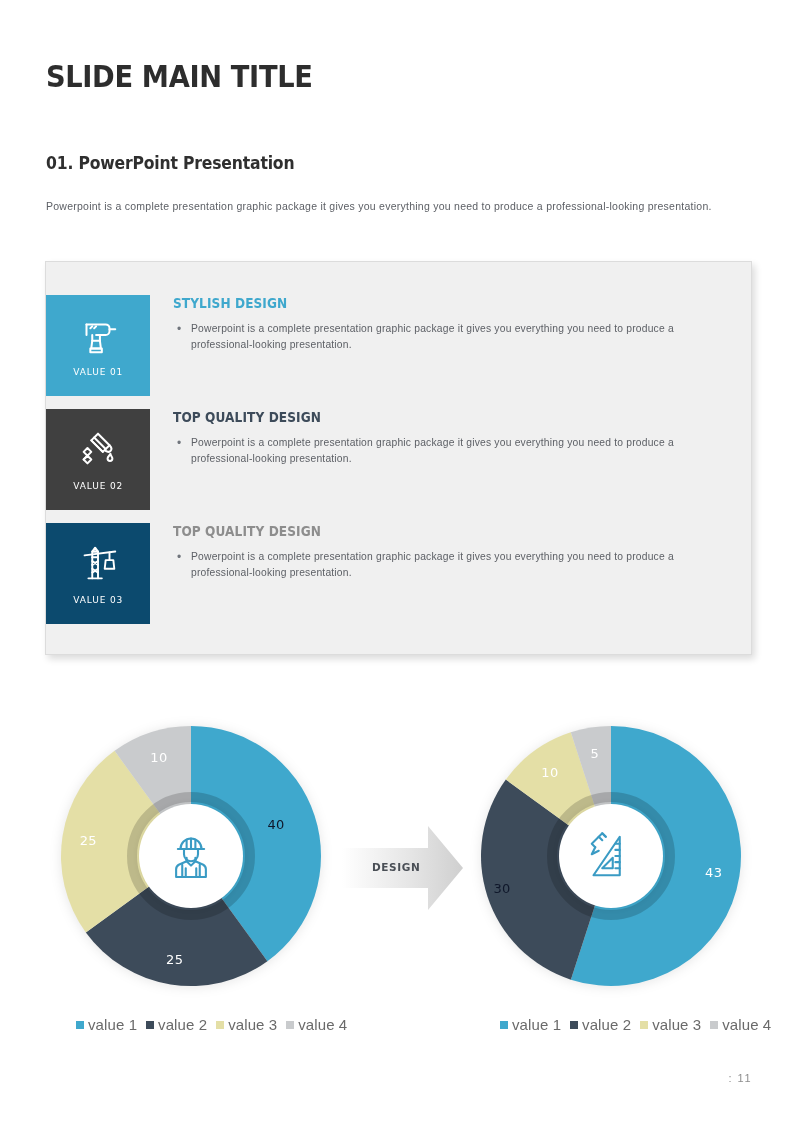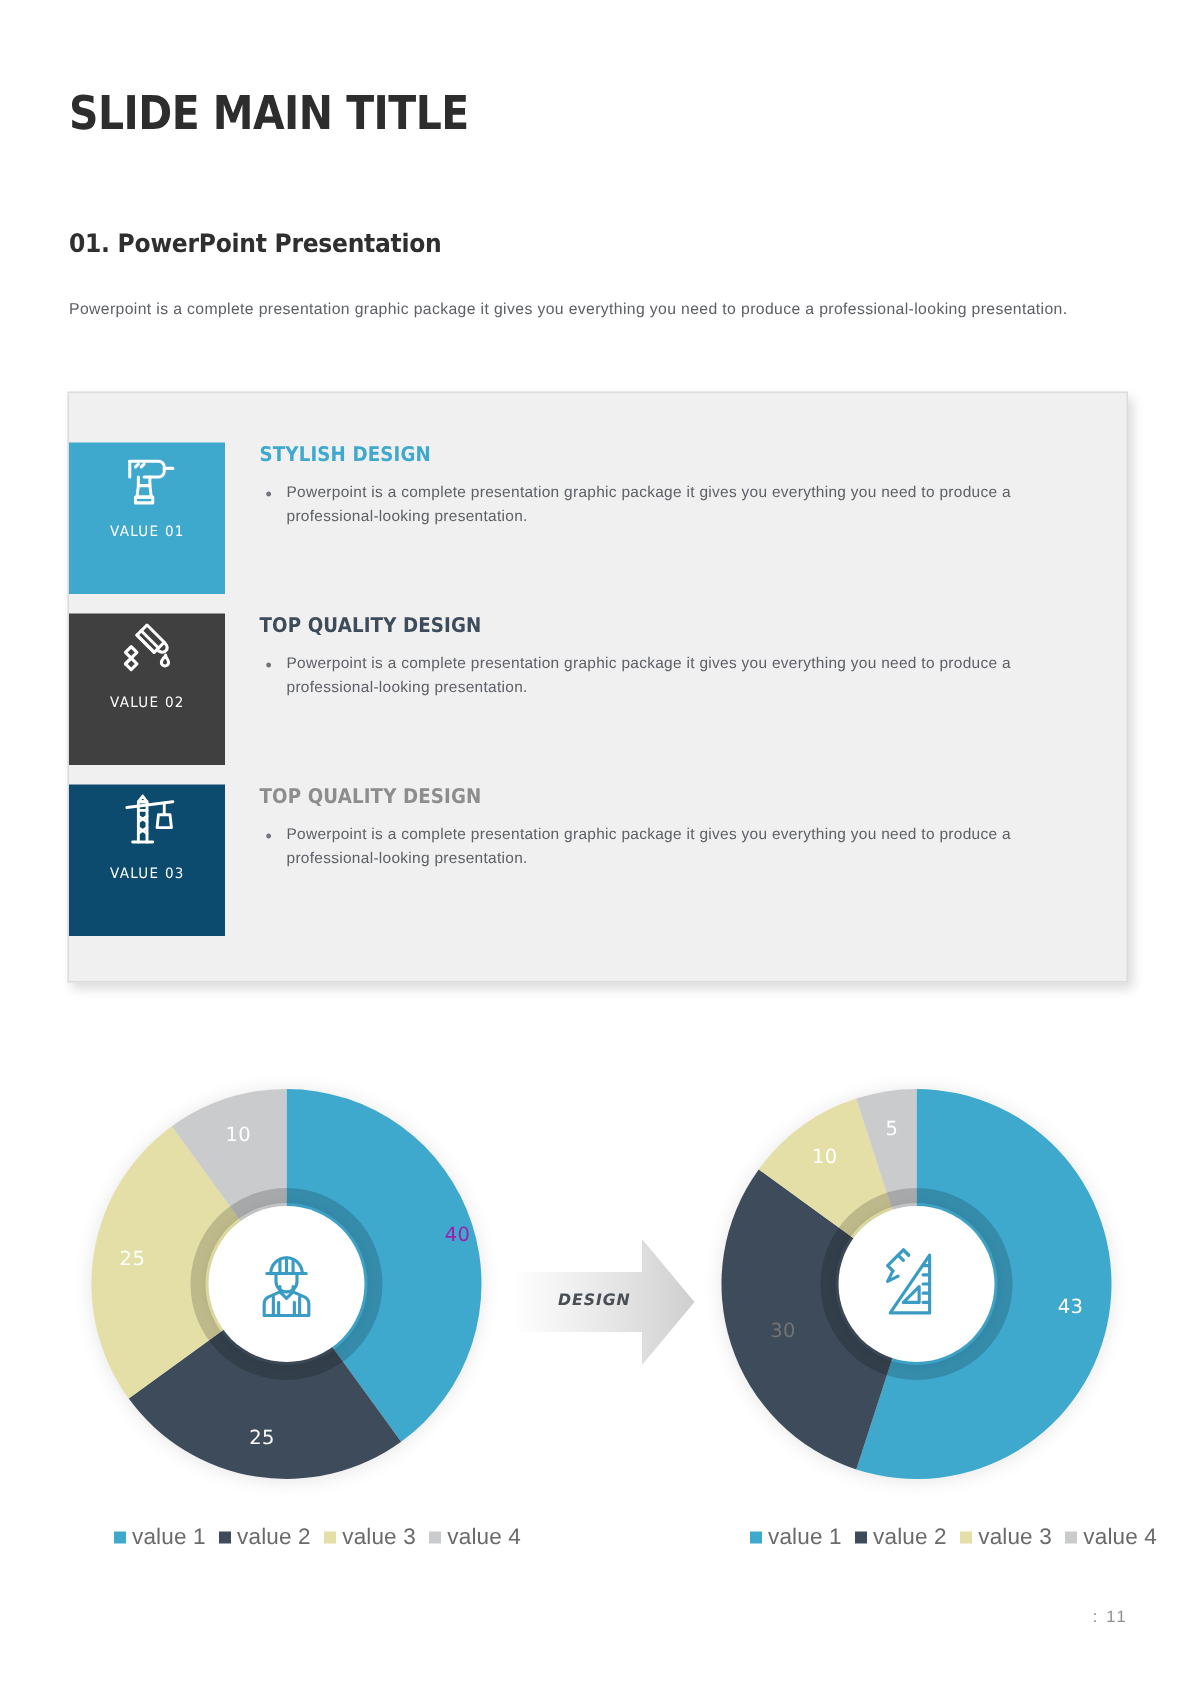--- a/index.html
+++ b/index.html
@@ -85,20 +85,21 @@
     position: absolute;
     left: 0;
     top: 0;
     width: 104px;
     height: 101px;
     display: flex;
     flex-direction: column;
     align-items: center;
     justify-content: flex-start;
     box-sizing: border-box;
+    padding-top: 17px;
   }
   .value-card .card-icon {
     width: 46px;
     height: 46px;
     display: block;
   }
   .value-card .card-label {
     margin-top: 8px;
     font-family: "DejaVu Sans", sans-serif;
     font-size: 9.5px;
@@ -229,21 +230,20 @@
     letter-spacing: 0.1px;
   }
 
   
   .design-arrow {
     position: absolute;
     left: 342px;
     top: 824px;
     width: 122px;
     height: 88px;
-    font-style: italic;
   }
   .design-arrow svg { display: block; }
   .design-arrow .arrow-label {
     position: absolute;
     left: 30px;
     top: 37px;
     font-family: "DejaVu Sans", sans-serif;
     font-size: 10.5px;
     font-weight: bold;
     letter-spacing: 0.6px;
@@ -364,21 +364,21 @@
           <path d="M17 24h30"></path>
           <path d="M27 14v10M32 12v12M37 14v10"></path>
           <path d="M24 24v6a8 8 0 0 0 16 0v-6"></path>
           <path d="M27 34v4M37 34v4"></path>
           <path d="M27 38l-9 4a6 6 0 0 0-3 5v9h34v-9a6 6 0 0 0-3-5l-9-4"></path>
           <path d="M27 38l5 5 5-5"></path>
           <path d="M26 46v10M38 46v10"></path>
           <path d="M22 42v14M42 42v14"></path>
         </svg>
       </div>
-      <span class="slice-label" id="lab-0-0" style="left: 248px; top: 101.9px; color: #a21caf; text-align: right;">40</span>
+      <span class="slice-label" id="lab-0-0" style="left: 219px; top: 101.9px; color: #0f172a; text-align: right;">40</span>
       <span class="slice-label" id="lab-0-1" style="left: 117.7px; top: 236.7px; color: rgb(255, 255, 255);">25</span>
       <span class="slice-label" id="lab-0-2" style="left: 31.3px; top: 117.7px; color: rgb(255, 255, 255);">25</span>
       <span class="slice-label" id="lab-0-3" style="left: 101.9px; top: 35.1px; color: rgb(255, 255, 255);">10</span>
     </div>
   </div>
 
   <div class="legend left">
     <span class="legend-item">
       <span class="legend-swatch" style="background:#3fa8cd;"></span>
       <span class="legend-text">value 1</span>
@@ -428,21 +428,21 @@
           <path d="M42 10v44H12z"></path>
           <path d="M34 46h-12l12-12z"></path>
           <path d="M42 18h-5M42 25h-5M42 32h-5M42 39h-5M42 46h-5"></path>
           <path d="M26 10l-4-4-12 12 4 4"></path>
           <path d="M14 22l-4 8 8-4"></path>
           <path d="M22 6l4 4"></path>
           <path d="M18 10l4 4"></path>
         </svg>
       </div>
       <span class="slice-label" id="lab-1-0" style="left: 236.7px; top: 150.3px; color: rgb(255, 255, 255);">43</span>
-      <span class="slice-label" id="lab-1-1" style="left: 45px; top: 166.1px; color: #737373;">30</span>
+      <span class="slice-label" id="lab-1-1" style="left: 25px; top: 166.1px; color: #0f172a;">30</span>
       <span class="slice-label" id="lab-1-2" style="left: 72.9px; top: 49.9px; color: rgb(255, 255, 255);">10</span>
       <span class="slice-label" id="lab-1-3" style="left: 117.7px; top: 31.3px; color: rgb(255, 255, 255);">5</span>
     </div>
   </div>
 
   <div class="legend right">
     <span class="legend-item">
       <span class="legend-swatch" style="background:#3fa8cd;"></span>
       <span class="legend-text">value 1</span>
     </span>

